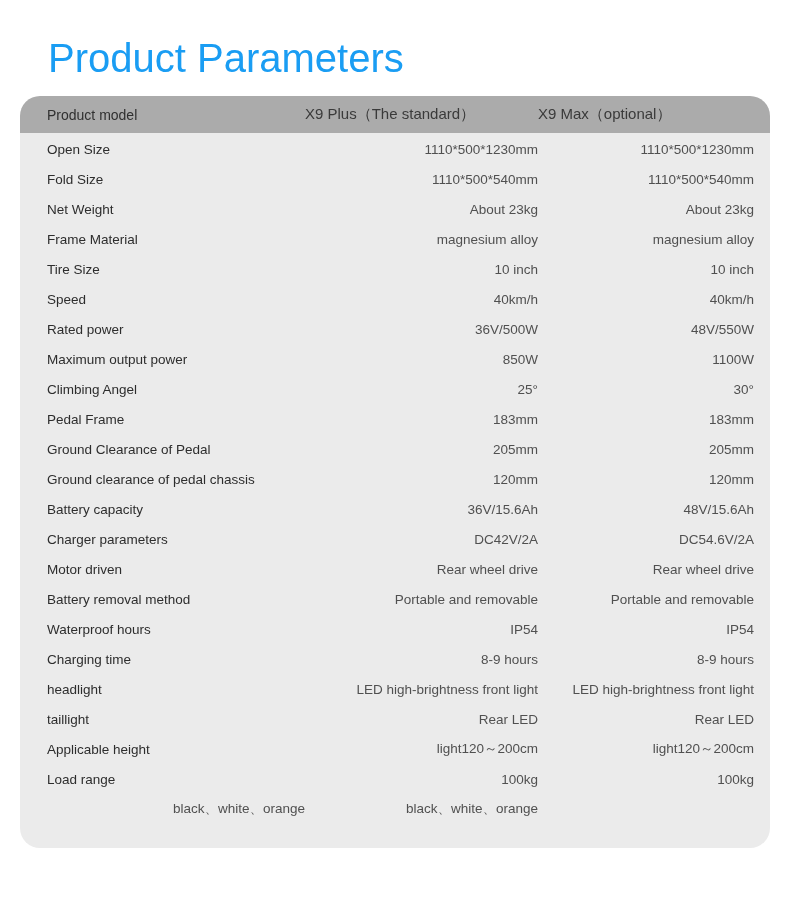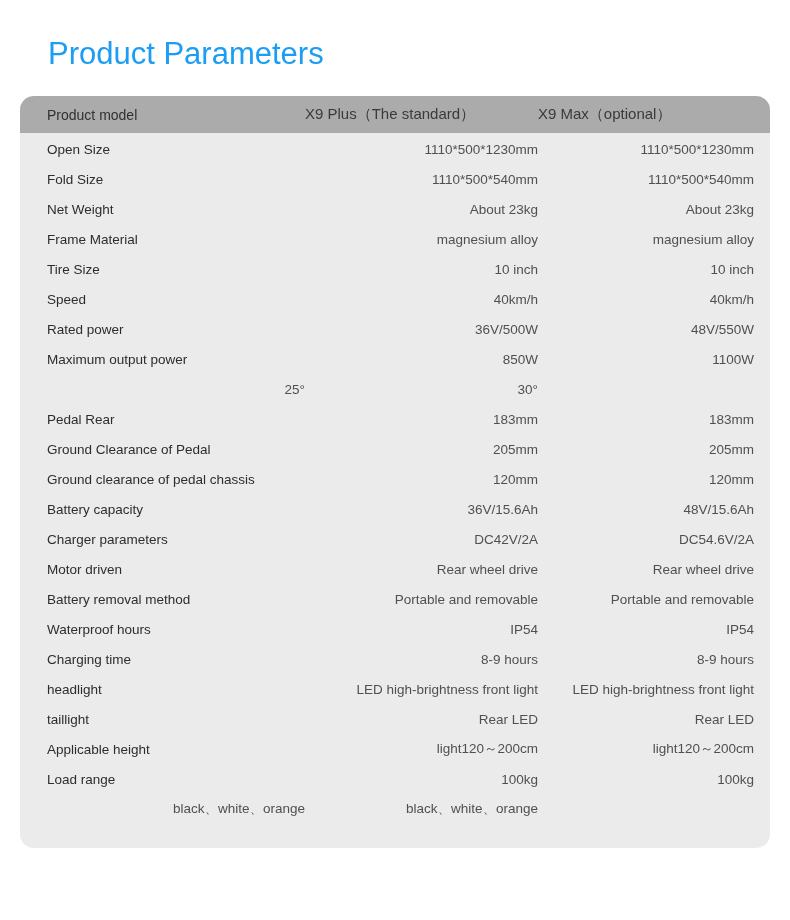--- a/index.html
+++ b/index.html
@@ -12,26 +12,26 @@
   }
   *{box-sizing:border-box;}
   html,body{margin:0;padding:0;}
   body{
     width:790px;height:920px;background:#ffffff;position:relative;
     font-family:"Liberation Sans","DejaVu Sans",sans-serif;
     -webkit-font-smoothing:antialiased;
   }
   .title{
     position:absolute;left:48px;top:36px;margin:0;
-    font-size:31px;font-weight:400;letter-spacing:0;
+    font-size:40px;font-weight:400;letter-spacing:0;
     color:var(--title-color);
   }
   .spec-table{
     position:absolute;left:20px;top:96px;width:750px;
-    border-radius:14px;overflow:hidden;
+    border-radius:20px;overflow:hidden;
   }
   .thead{
     background:var(--header-bg);
     height:37px;
     display:grid;
     grid-template-columns:258px 233px 1fr;
     align-items:center;
     padding-left:27px;
   }
   .h-label{font-size:14px;color:#303030;}
@@ -98,25 +98,26 @@
           <div class="cell cell-label">Rated power</div>
           <div class="cell cell-value">36V/500W</div>
           <div class="cell cell-value">48V/550W</div>
         </div>
         <div class="row">
           <div class="cell cell-label">Maximum output power</div>
           <div class="cell cell-value">850W</div>
           <div class="cell cell-value">1100W</div>
         </div>
         <div class="row">
+          <div class="cell cell-label">Climbing Angel</div>
           <div class="cell cell-value">25°</div>
           <div class="cell cell-value">30°</div>
         </div>
         <div class="row">
-          <div class="cell cell-label">Pedal Rear</div>
+          <div class="cell cell-label">Pedal Frame</div>
           <div class="cell cell-value">183mm</div>
           <div class="cell cell-value">183mm</div>
         </div>
         <div class="row">
           <div class="cell cell-label">Ground Clearance of Pedal</div>
           <div class="cell cell-value">205mm</div>
           <div class="cell cell-value">205mm</div>
         </div>
         <div class="row">
           <div class="cell cell-label">Ground clearance of pedal chassis</div>

